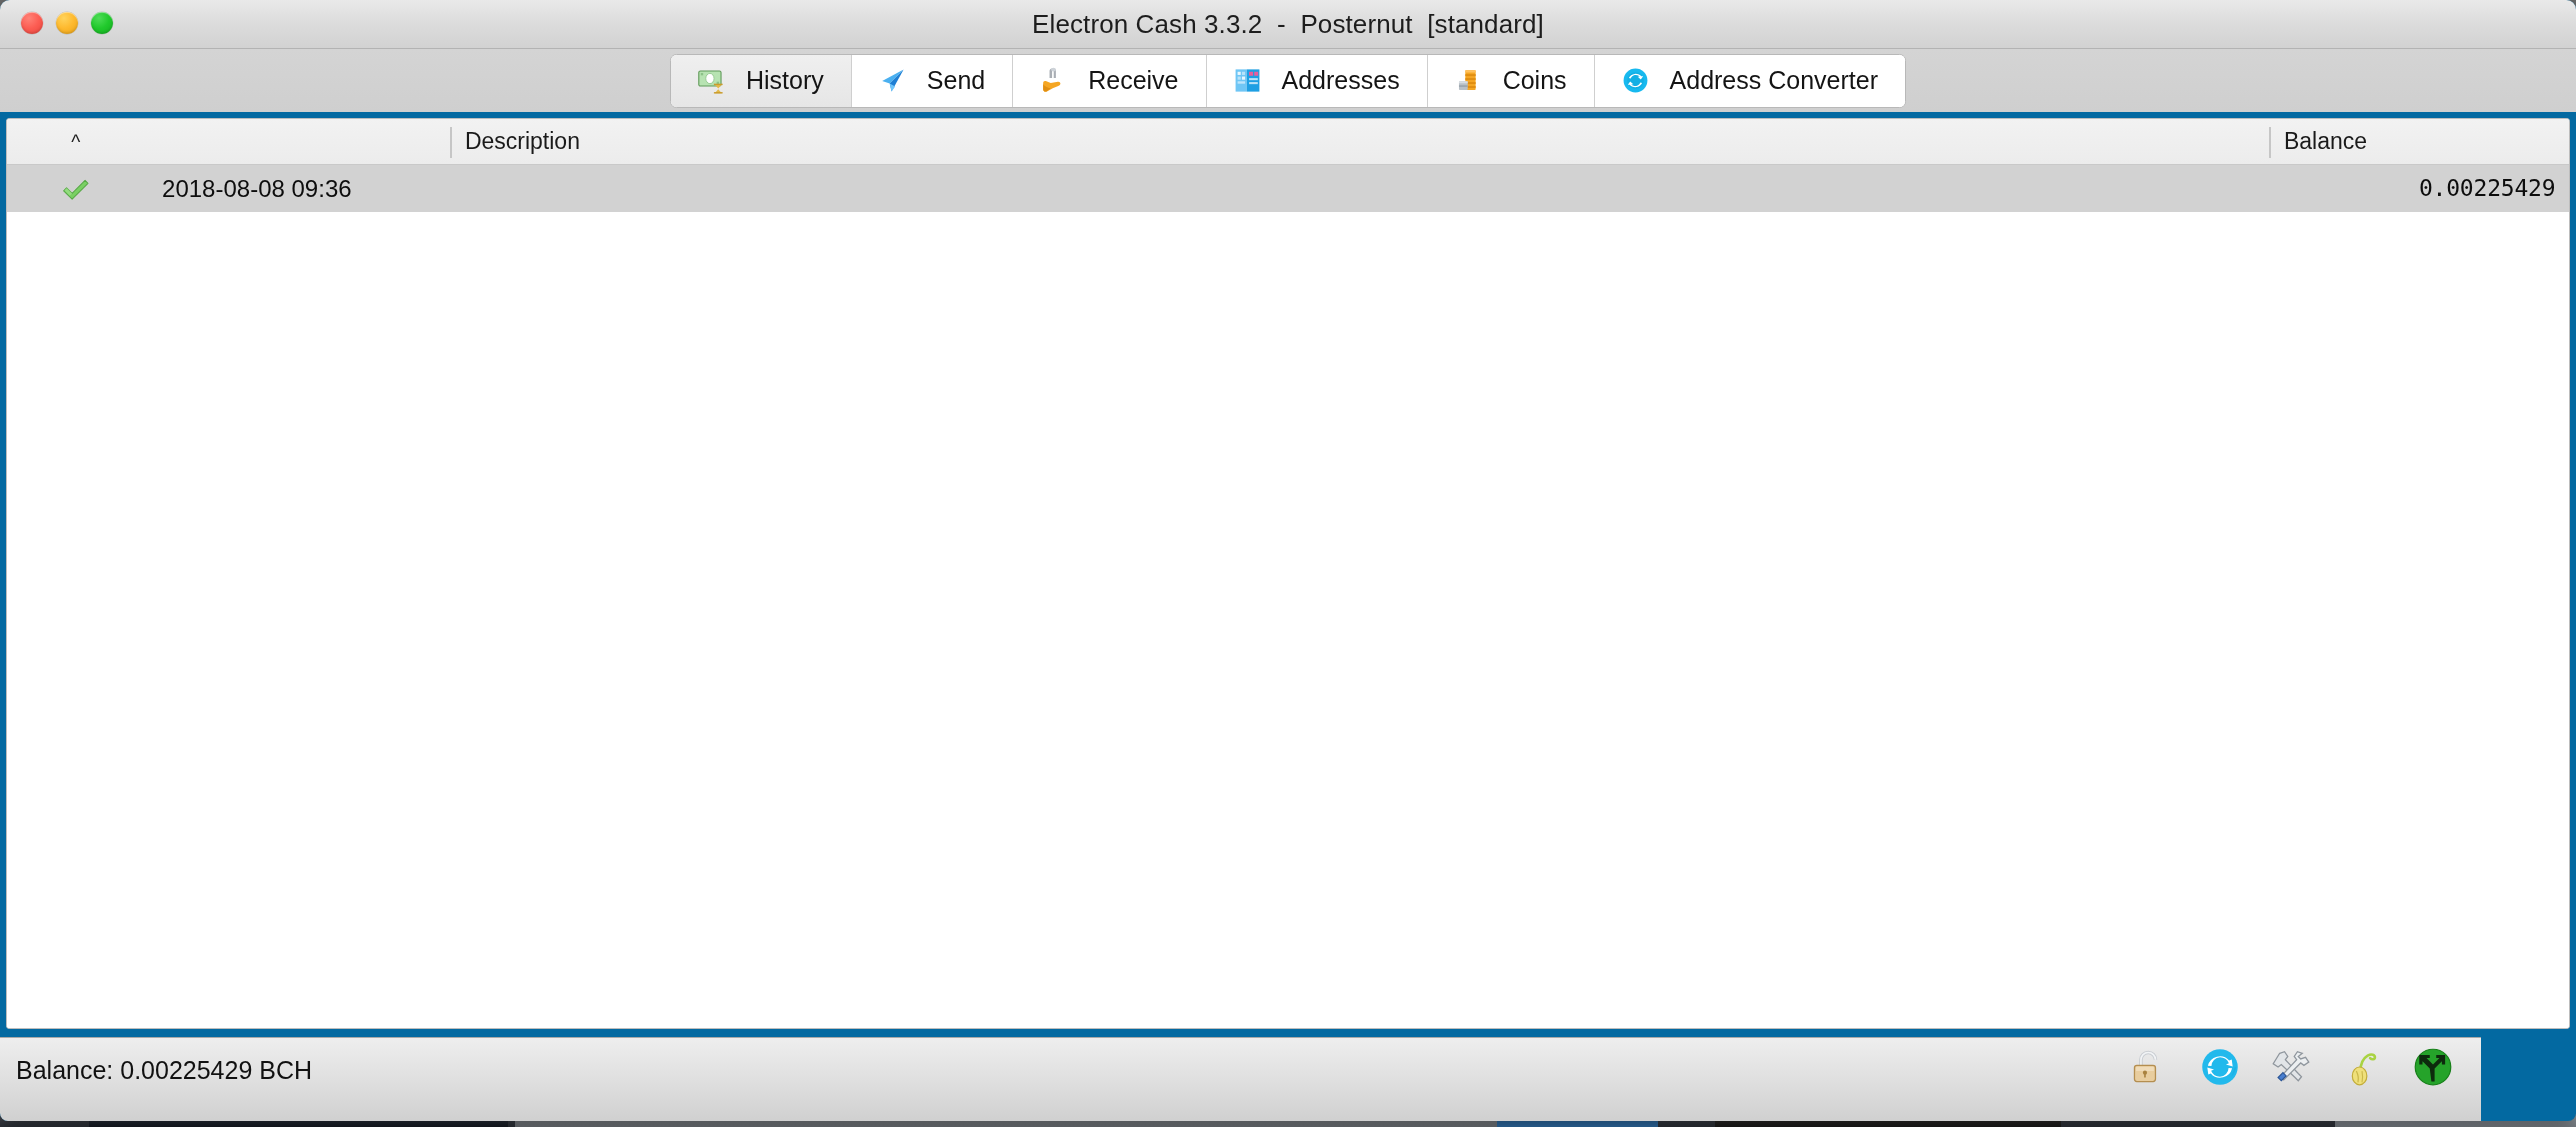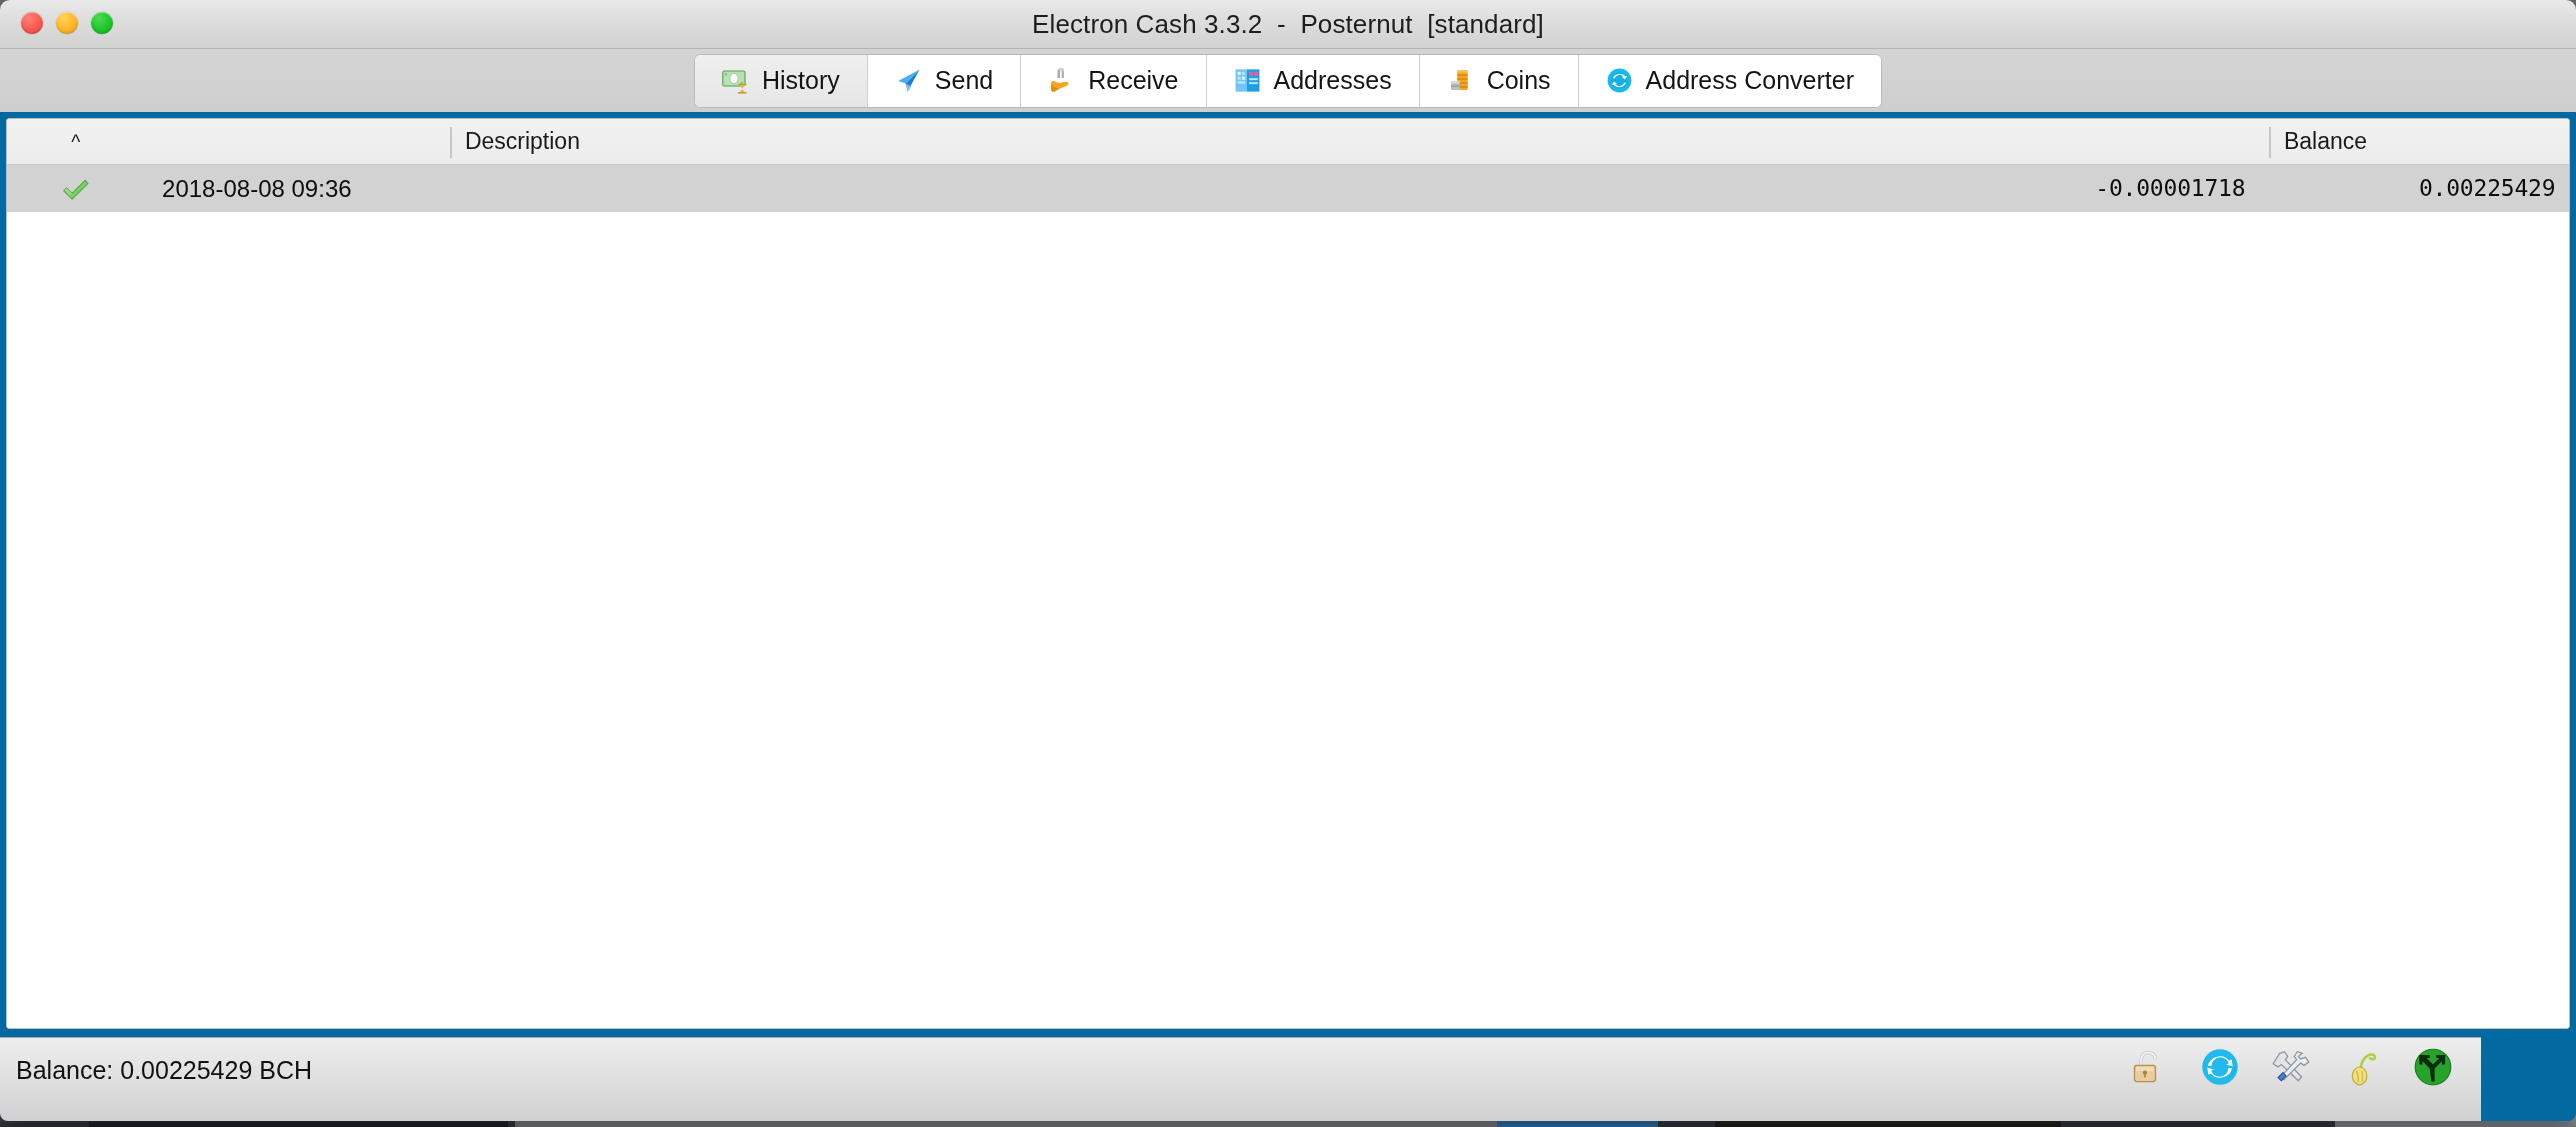--- a/index.html
+++ b/index.html
@@ -108,21 +108,21 @@
     margin-top: 4.8px;
     background: #ffffff;
     border: 0.8px solid #b8b8b8;
     border-radius: 6.4px;
     overflow: hidden;
   }
   .tab {
     display: flex;
     align-items: center;
     justify-content: center;
-    gap: 13px;
+    gap: 21px;
     padding: 0 27px;
     height: 52px;
     background: #ffffff;
     border-right: 0.8px solid #cfcfcf;
     cursor: default;
     min-width: 153px;
     box-sizing: border-box;
   }
   .tab:last-child { border-right: none; align-items: center; }
   .tab.active {
@@ -392,21 +392,20 @@
       <div class="tbody">
         <div class="trow">
           <div class="cell cell-status">
             <svg class="check-ico" viewBox="0 0 34 34">
               <path d="M4 18.5l3.2-3.3 6.1 6.1L27.5 7l3.2 3.2-17.4 17.4z" fill="#79d063" stroke="#56a845" stroke-width="1.1" stroke-linejoin="round"></path>
               <path d="M7.4 15.4l5.9 5.9-2.5 2.6-5.9-6z" fill="#9ade86" opacity="0.8"></path>
             </svg>
           </div>
           <div class="cell cell-date">2018-08-08 09:36</div>
           <div class="cell cell-desc"></div>
-          <div class="cell cell-amount">-0.00001718</div>
           <div class="cell cell-bal">0.00225429</div>
         </div>
       </div>
 
     </div>
 
     <div class="statusbar">
       <div class="balance-text">Balance: 0.00225429 BCH</div>
 
       <div class="status-icons">

